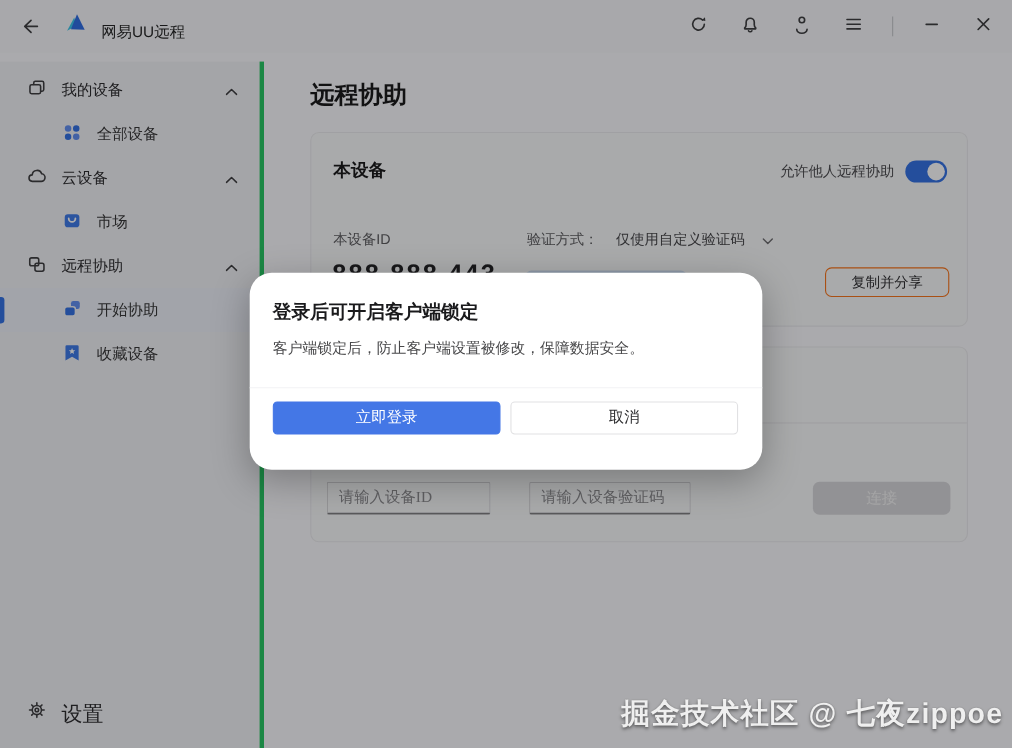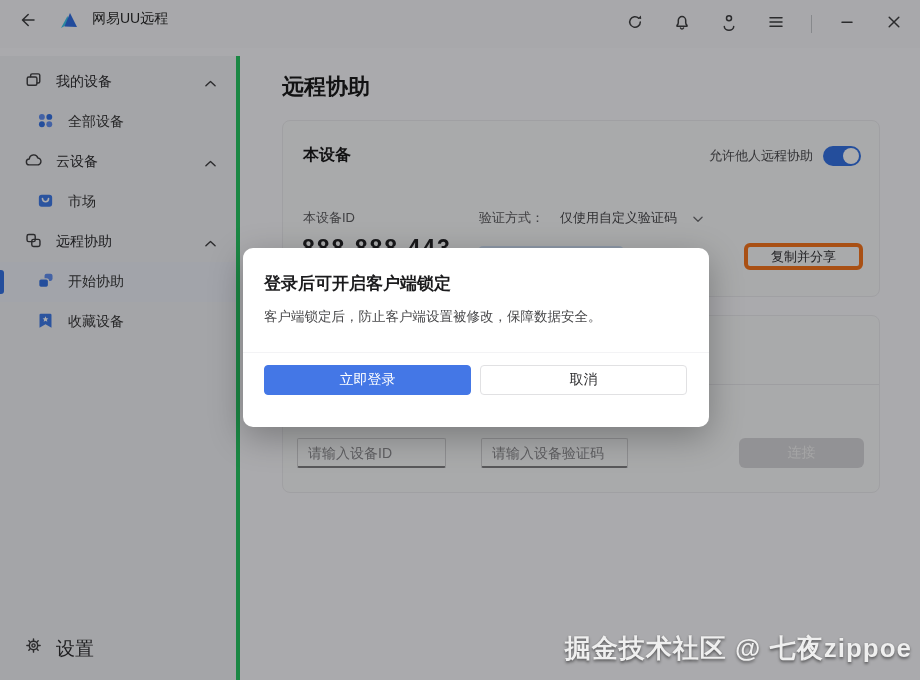--- a/index.html
+++ b/index.html
@@ -3,34 +3,34 @@
 <meta charset="utf-8">
 <style>
   * { margin:0; padding:0; box-sizing:border-box; }
   html,body { width:920px; height:680px; }
   body { font-family:"Liberation Sans","DejaVu Sans",sans-serif; background:#ddd; }
   .window { position:relative; width:920px; height:680px; overflow:hidden; background:#fbfbfd; }
 
   
   .titlebar { position:absolute; left:0; top:0; width:920px; height:48px; background:#f7f8fa;
               display:flex; align-items:center; padding:0 14px 0 16px; }
-  .tb-left { display:flex; align-items:flex-start; gap:17px; }
+  .tb-left { display:flex; align-items:flex-end; gap:17px; }
   .app-title { font-size:14px; color:#1f1f1f; margin-left:-6px; }
   .tb-spacer { flex:1; }
   .tb-right { display:flex; align-items:center; gap:23px; }
   .tb-btn { width:24px; height:24px; display:flex; align-items:center; justify-content:center; cursor:pointer; }
   .tb-divider { width:1px; height:18px; background:#c6c8cc; }
   .icon-stroke { stroke:#3a3a3c; stroke-width:1.5; fill:none; stroke-linecap:round; stroke-linejoin:round; }
 
   
   .sidebar { position:absolute; left:0; top:56px; width:240px; height:632px; background:#f2f3f6;
              border-right:4px solid #22c55e; padding-top:6px; }
   .side-row { position:relative; height:40px; display:flex; align-items:center; gap:13px;
               padding:0 20px 0 24px; font-size:14px; color:#28282a; cursor:pointer; }
-  .side-row.child { padding-left:36px; color:#333; }
+  .side-row.child { padding-left:56px; color:#333; }
   .side-row .chev { margin-left:auto; }
   .side-row.selected { background:#eef2f9; }
   .side-row.selected::before { content:""; position:absolute; left:0; top:8px; width:4px; height:24px;
                                background:#2f6fe4; border-radius:0 3px 3px 0; }
   .settings-row { position:absolute; left:0; bottom:0; width:239px; height:52px; display:flex;
                   align-items:flex-start; gap:13px; padding-left:24px; font-size:19px; color:#28282a; cursor:pointer; }
 
   
   .main { position:absolute; left:240px; top:48px; width:680px; height:632px; background:#fbfbfd; }
   .page-title { position:absolute; left:42px; top:24px; font-size:22px; font-weight:700; color:#141414; }
@@ -43,39 +43,39 @@
   .allow-label { font-size:13px; color:#4a4a4c; }
   .toggle { width:38px; height:20px; border-radius:10px; background:#2f6fe4; position:relative; cursor:pointer; }
   .toggle .knob { position:absolute; right:2px; top:2px; width:16px; height:16px; border-radius:50%; background:#fff; }
   .card1-meta { position:absolute; left:20px; top:88px; display:flex; align-items:center; font-size:13px; color:#5a5a5c; }
   .meta-id-label { width:176px; }
   .verify-group { display:flex; align-items:center; gap:16px; cursor:pointer; }
   .verify-value { color:#434345; }
   .device-id { position:absolute; left:19px; top:114px; font-size:23px; font-weight:700; color:#1d1d1f; letter-spacing:2px; }
   .code-pill { position:absolute; left:195px; top:125px; width:146px; height:24px; background:#cfe0f4; border-radius:5px; }
   .copy-btn { position:absolute; right:16px; top:122px; height:27px; padding:0 23px; background:transparent;
-              border:4px solid #f97316; border-radius:6px; font-size:13px; color:#2b2b2d; cursor:pointer;
+              border:1px solid #f97316; border-radius:6px; font-size:13px; color:#2b2b2d; cursor:pointer;
               font-family:Liberation Mono, monospace; }
 
   .card2 { top:267px; height:178px; }
   .card2-top { position:absolute; left:0; top:0; width:100%; height:69px; border-bottom:1px solid #e9e9eb; }
   .field { position:absolute; top:122px; height:30px; border:1px solid #d2d2d4; border-bottom:2px solid #7e7e80;
            border-radius:2px; background:transparent; padding:0 10px; font-size:14px; color:#0369a1;
-           font-family:Liberation Sans, sans-serif; outline:none; }
+           font-family:Liberation Serif, serif; outline:none; }
   .field::placeholder { color:#8a8a8c; }
   .field-id { left:14px; width:149px; }
   .field-code { left:198px; width:147px; }
   .connect-btn { position:absolute; right:15px; top:122px; width:125px; height:30px; border:none; border-radius:6px;
                  background:#d7d7d9; color:#f2f2f2; font-size:14px; font-family:inherit; cursor:default; }
 
   
   .overlay { position:absolute; inset:0; background:rgba(15,15,18,0.34); z-index:50; }
 
   
-  .modal { position:absolute; left:243px; top:248px; width:466px; height:179px; background:#fff; border-radius:10px;
+  .modal { position:absolute; left:227px; top:248px; width:466px; height:179px; background:#fff; border-radius:20px;
            box-shadow:0 10px 34px rgba(0,0,0,0.28); z-index:60; }
   .modal-title { position:absolute; left:21px; top:24px; font-size:17px; font-weight:700; color:#1a1a1c; }
   .modal-body { position:absolute; left:21px; top:60px; font-size:13.5px; color:#48484a; }
   .modal-divider { position:absolute; left:0; top:104px; width:100%; height:1px; background:#f3f3f5; }
   .modal-actions { position:absolute; left:21px; right:22px; bottom:20px; height:42px; display:flex; gap:9px; }
   .modal-btn { flex:1; height:30px; border-radius:4px; font-size:14px; font-family:inherit; cursor:pointer; }
   .btn-login { background:#4477e6; border:1px solid #4477e6; color:#fff; }
   .btn-cancel { background:#fff; border:1px solid #e1e1e3; color:#2e2e30; }
 
   

